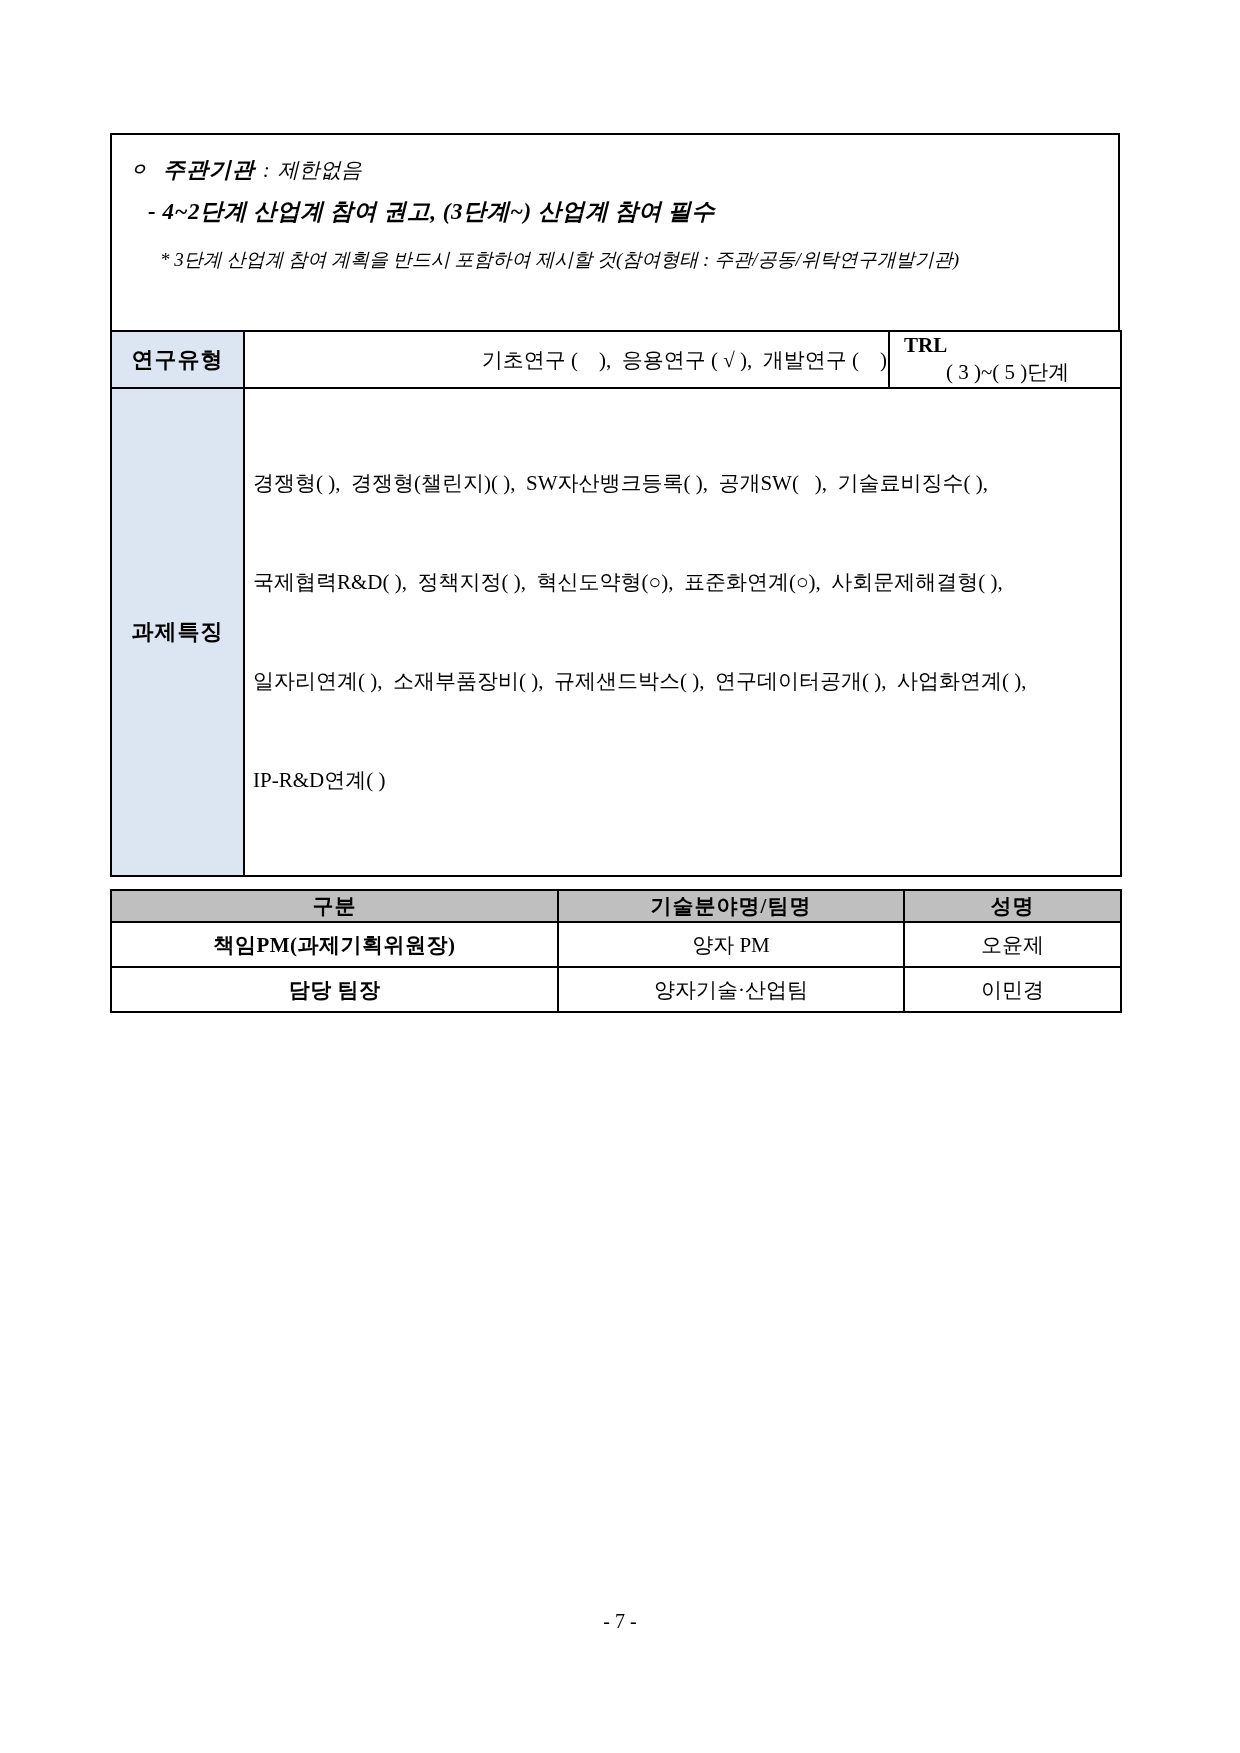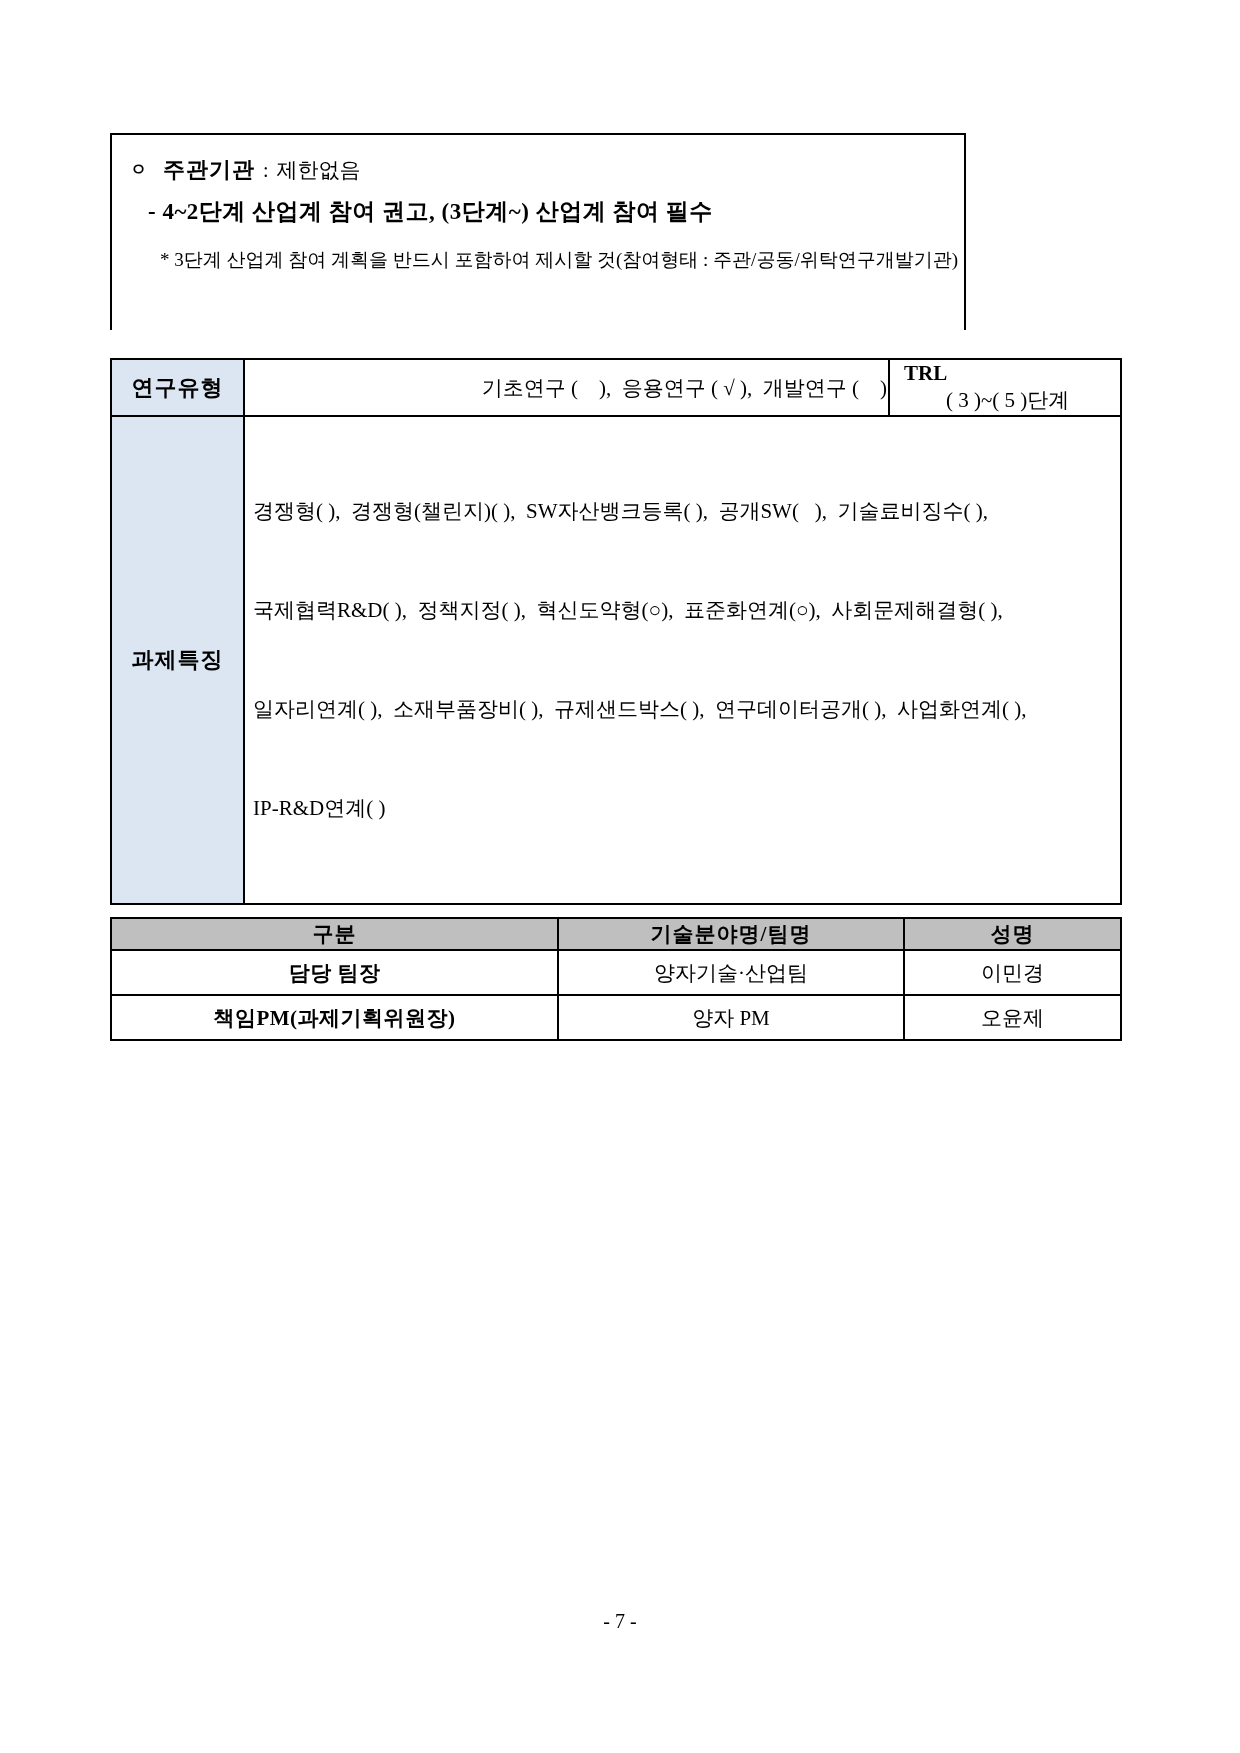--- a/index.html
+++ b/index.html
@@ -11,24 +11,25 @@
     font-family: "Liberation Serif", "DejaVu Serif", serif;
     position: relative;
   }
   .doc {
     position: absolute;
     left: 110px; top: 133px;
     width: 1010px;
   }
   
   .notice-box {
-    width: 856px; height: 197px;
+    width: 1010px; height: 197px;
     border: 2px solid #000;
     border-bottom: none;
     padding-top: 20px;
+    font-style: italic;
   }
   .nb-line1 {
     font-size: 22px;
     padding-left: 18px;
     line-height: 30px;
   }
   .nb-bullet { font-size: 17px; font-weight: bold; margin-right: 16px; vertical-align: 2px; }
   .nb-label { font-weight: bold; letter-spacing: 1px; }
   .nb-sep { margin: 0 8px; font-size: 20px; }
   .nb-value { font-size: 21px; }
@@ -39,21 +40,21 @@
     letter-spacing: 0.5px;
     line-height: 30px;
   }
   .nb-line3 {
     margin: 20px 0 0 48px;
     font-size: 19px;
     line-height: 26px;
   }
   
   table { border-collapse: collapse; table-layout: fixed; }
-  .t1 { width: 1010px; margin-top: 28px; }
+  .t1 { width: 1010px; }
   .t1 td { border: 2px solid #000; }
   .hd {
     background: #dce6f2;
     font-weight: bold;
     text-align: center;
     font-size: 22px;
     letter-spacing: 1px;
   }
   .type-row td { height: 53px; }
   .type-cell {
@@ -138,27 +139,27 @@
       <col style="width:346px">
       <col style="width:217px">
     </colgroup>
     <tbody>
         <tr>
       <th>구분</th>
       <th>기술분야명/팀명</th>
       <th>성명</th>
     </tr>
     <tr>
+      <td class="role-cell">책임PM(과제기획위원장)</td>
+      <td>양자 PM</td>
+      <td>오윤제</td>
+    </tr>
+    <tr>
       <td class="role-cell">담당 팀장</td>
       <td>양자기술·산업팀</td>
       <td>이민경</td>
-    </tr>
-    <tr>
-      <td class="role-cell">책임PM(과제기획위원장)</td>
-      <td>양자 PM</td>
-      <td>오윤제</td>
     </tr>
   </tbody>
     </table>
 
 </div>
 
 <div class="page-number">- 7 -</div>
 
 </body></html>

